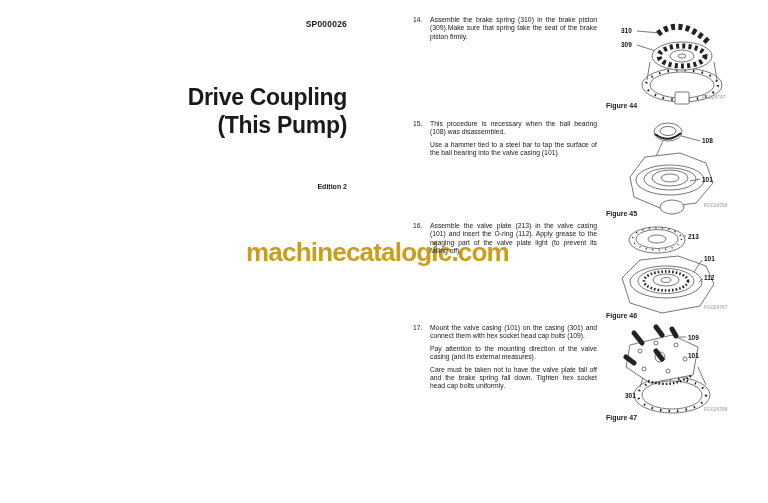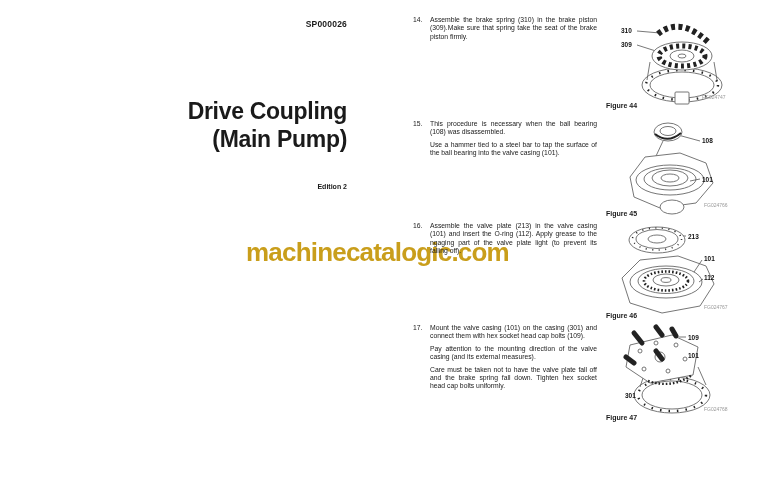--- a/index.html
+++ b/index.html
@@ -3,21 +3,21 @@
 <meta charset="utf-8">
 <style>
   html,body{margin:0;padding:0;background:#ffffff;}
   .sheet{
     position:relative;width:768px;height:431px;background:#ffffff;overflow:hidden;
     font-family:"Liberation Sans", sans-serif;color:#1a1a1a;
   }
   .abs{position:absolute;}
   
   .doc-num{left:103px;top:19px;width:244px;text-align:right;font-size:8.5px;font-weight:bold;letter-spacing:.2px;}
-  .title{left:60px;top:97px;width:287px;text-align:right;font-size:23px;line-height:28px;font-weight:bold;letter-spacing:-0.3px;}
+  .title{left:60px;top:83px;width:287px;text-align:right;font-size:23px;line-height:28px;font-weight:bold;letter-spacing:-0.3px;}
   .edition{left:103px;top:183px;width:244px;text-align:right;font-size:7px;font-weight:bold;}
   
   .watermark{left:246px;top:237px;font-size:26px;font-weight:bold;letter-spacing:-0.8px;z-index:1;opacity:.95;}
   
   .step{position:absolute;left:413px;width:185px;font-size:6.8px;line-height:8.4px;z-index:2;}
   .step .num{position:absolute;left:0;top:0;width:14px;}
   .step .ptxt{margin:0 0 0 17px;width:167px;text-align:justify;}
   .step .ptxt + .ptxt{margin-top:4px;}
   
   .fig{position:absolute;left:600px;width:168px;height:104px;}
@@ -35,21 +35,21 @@
 </style>
 </head>
 <body>
 
 <div class="sheet">
 
   <div class="abs doc-num">SP000026</div>
 
   <div class="abs title">
     <div>Drive Coupling</div>
-    <div>(Main Pump)</div>
+    <div>(This Pump)</div>
   </div>
 
   <div class="abs edition">Edition 2</div>
 
   <div class="abs watermark" style="color:#C7990F;">machinecatalogic.com</div>
 
   <div class="rule" style="left:30px;top:455px;width:318px;"></div>
   <div class="foot" style="left:31px;top:458px;">Drive Coupling (Main Pump)</div>
   <div class="foot tr" style="left:203px;top:458px;width:145px;">
     <div>SP000026</div>

